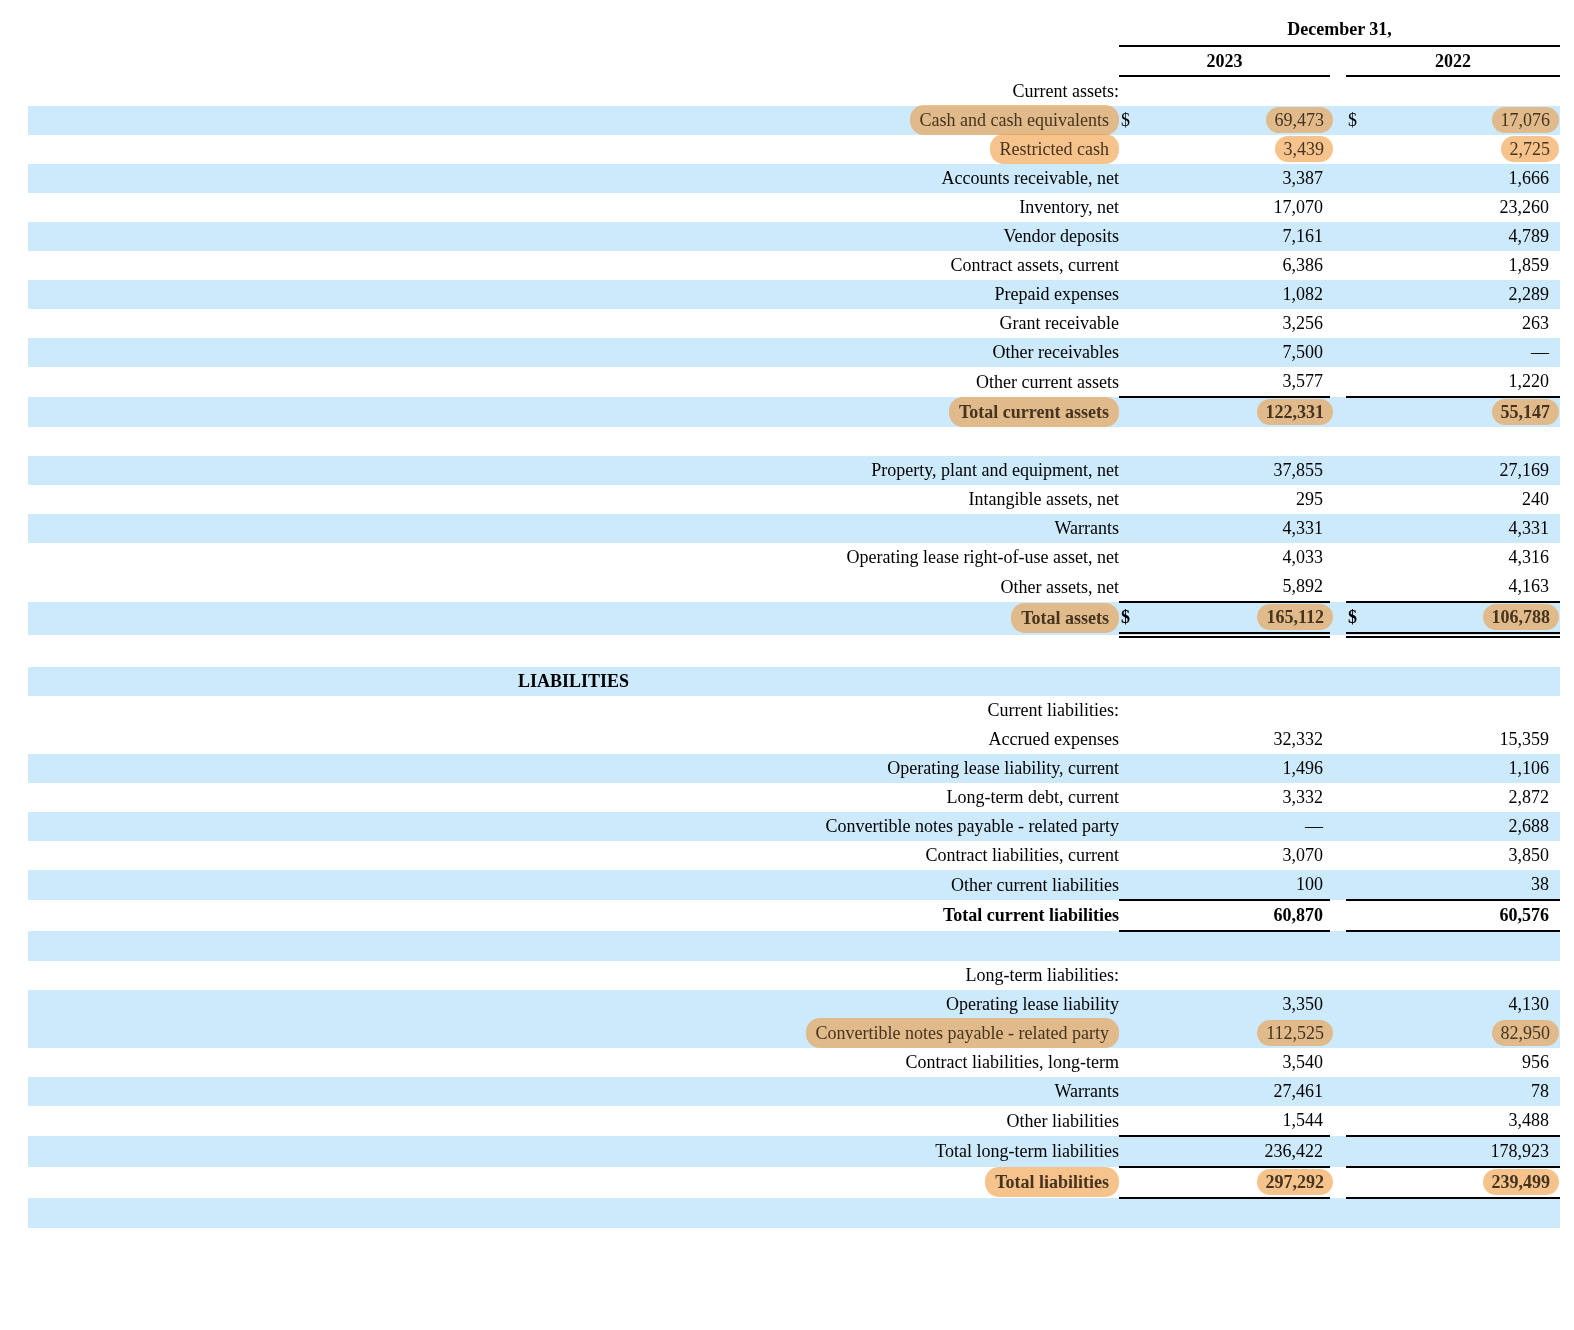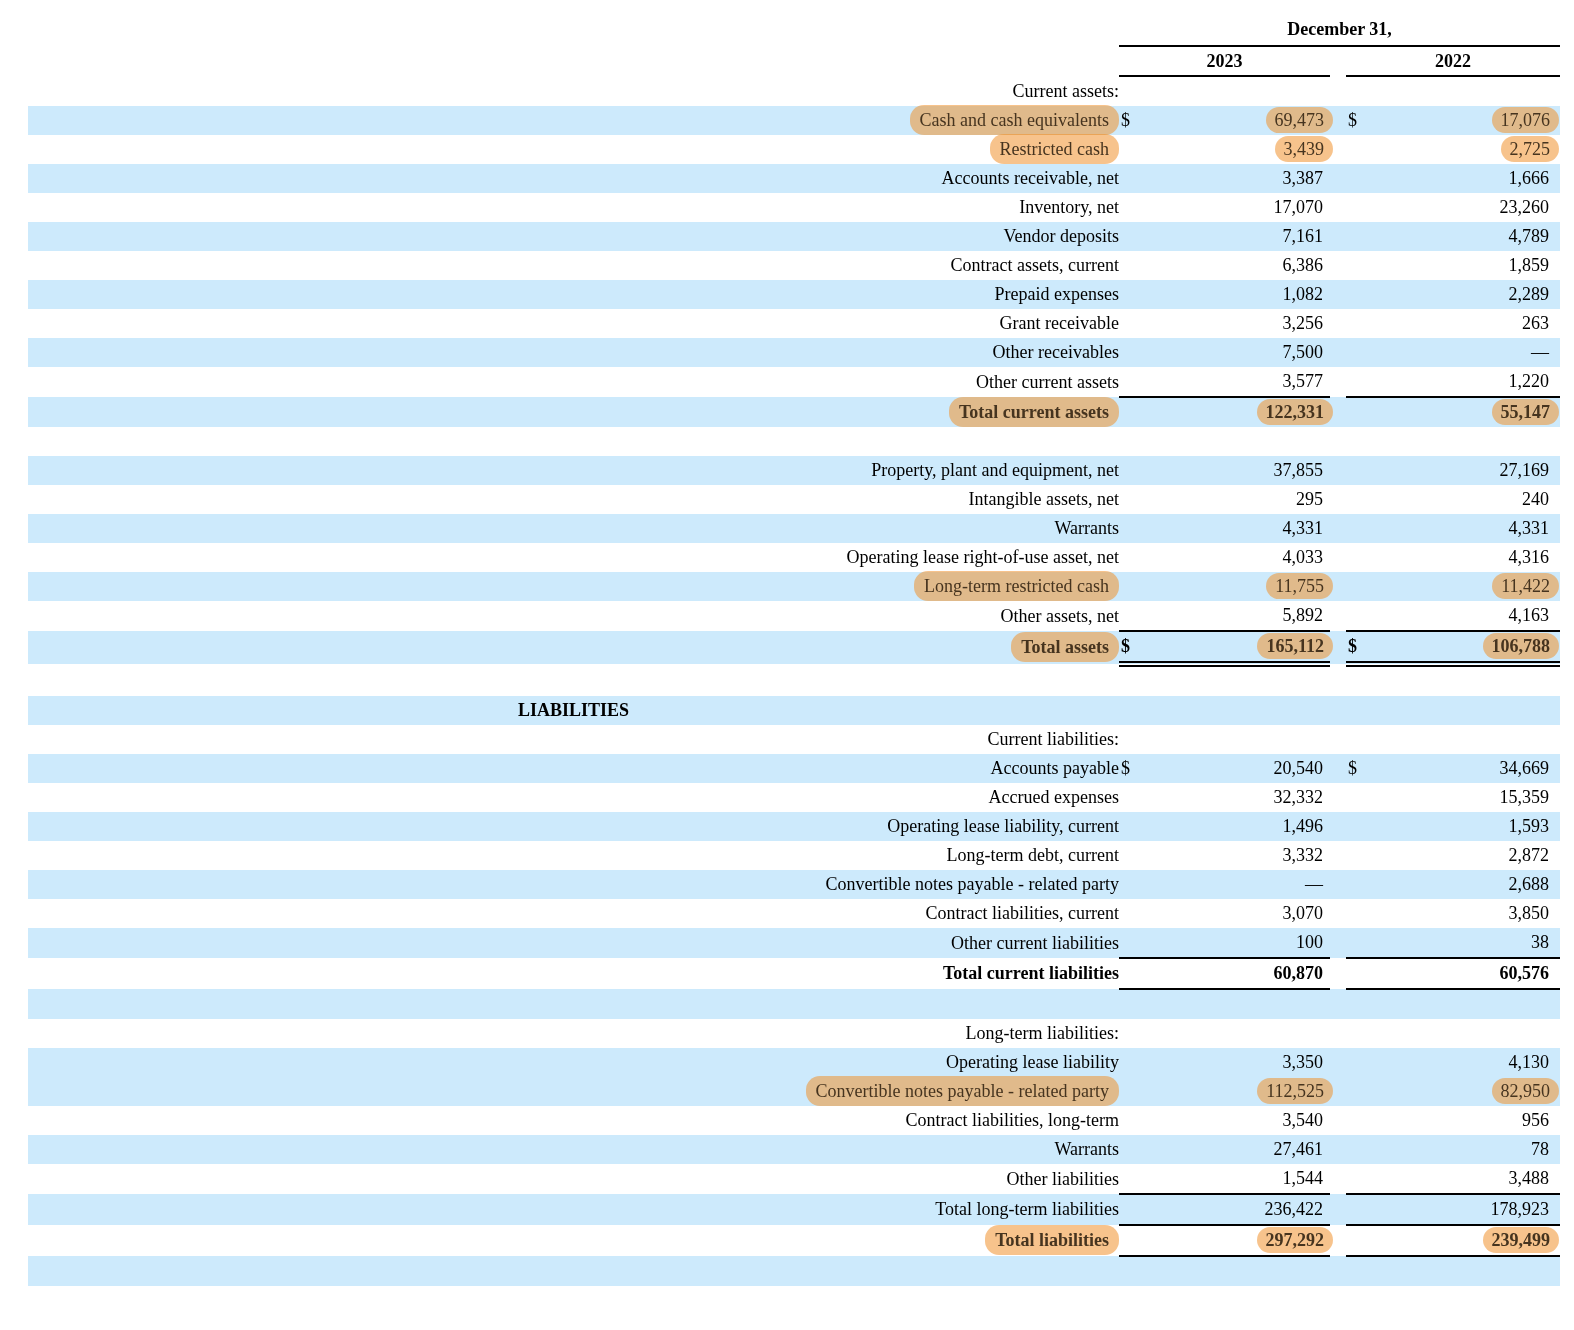--- a/index.html
+++ b/index.html
@@ -203,28 +203,20 @@
         <td class="v2"><span>4,331</span></td>
       </tr>
       <tr class="row-white">
         <td class="label"><span>Operating lease right-of-use asset, net</span></td>
         <td class="d"></td>
         <td class="v1"><span>4,033</span></td>
         <td class="gapc"></td>
         <td class="d"></td>
         <td class="v2"><span>4,316</span></td>
       </tr>
-      <tr class="row-blue">
-        <td class="label"><span class="hl">Long-term restricted cash</span></td>
-        <td class="d"></td>
-        <td class="v1"><span class="hl">11,755</span></td>
-        <td class="gapc"></td>
-        <td class="d"></td>
-        <td class="v2"><span class="hl">11,422</span></td>
-      </tr>
       <tr class="row-white">
         <td class="label"><span>Other assets, net</span></td>
         <td class="d bb"></td>
         <td class="v1 bb"><span>5,892</span></td>
         <td class="gapc"></td>
         <td class="d bb"></td>
         <td class="v2 bb"><span>4,163</span></td>
       </tr>
       <tr class="row-blue bold">
         <td class="label" style="padding-left: 96px;"><span class="hl">Total assets</span></td>
@@ -251,43 +243,35 @@
         <td class="v2"></td>
       </tr>
       <tr class="row-white">
         <td class="label"><span>Current liabilities:</span></td>
         <td class="d"></td>
         <td class="v1"></td>
         <td class="gapc"></td>
         <td class="d"></td>
         <td class="v2"></td>
       </tr>
-      <tr class="row-blue">
-        <td class="label" style="padding-left: 49px;"><span>Accounts payable</span></td>
-        <td class="d"><span>$</span></td>
-        <td class="v1"><span>20,540</span></td>
-        <td class="gapc"></td>
-        <td class="d"><span>$</span></td>
-        <td class="v2"><span>34,669</span></td>
-      </tr>
       <tr class="row-white">
         <td class="label" style="padding-left: 49px;"><span>Accrued expenses</span></td>
         <td class="d"></td>
         <td class="v1"><span>32,332</span></td>
         <td class="gapc"></td>
         <td class="d"></td>
         <td class="v2"><span>15,359</span></td>
       </tr>
       <tr class="row-blue">
         <td class="label" style="padding-left: 49px;"><span>Operating lease liability, current</span></td>
         <td class="d"></td>
         <td class="v1"><span>1,496</span></td>
         <td class="gapc"></td>
         <td class="d"></td>
-        <td class="v2"><span>1,593</span></td>
+        <td class="v2"><span>1,106</span></td>
       </tr>
       <tr class="row-white">
         <td class="label" style="padding-left: 49px;"><span>Long-term debt, current</span></td>
         <td class="d"></td>
         <td class="v1"><span>3,332</span></td>
         <td class="gapc"></td>
         <td class="d"></td>
         <td class="v2"><span>2,872</span></td>
       </tr>
       <tr class="row-blue">

